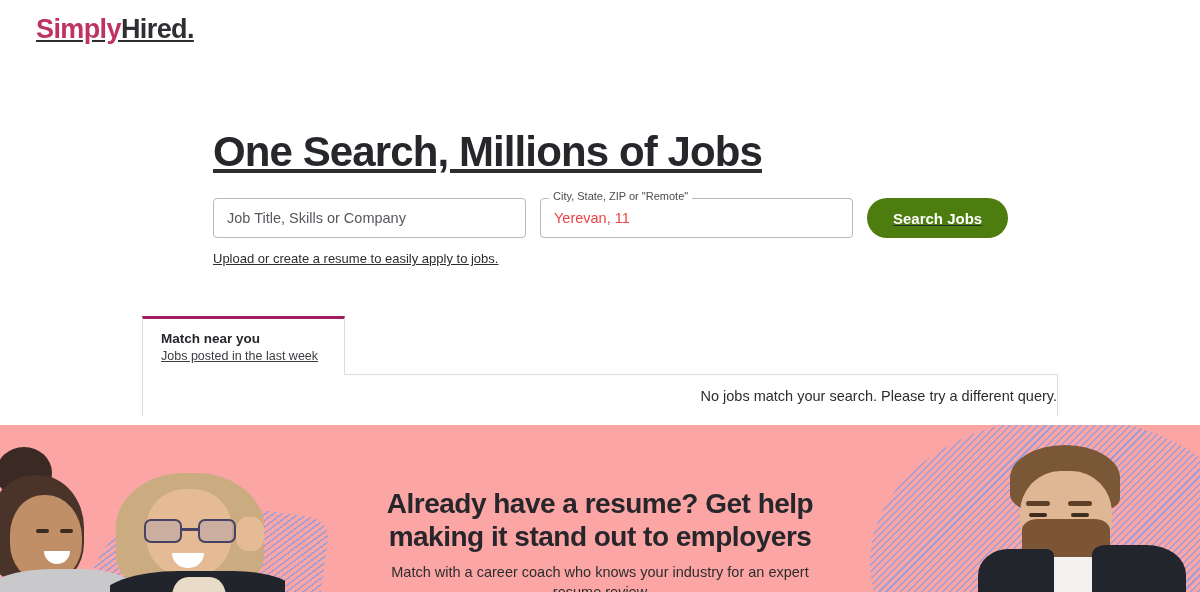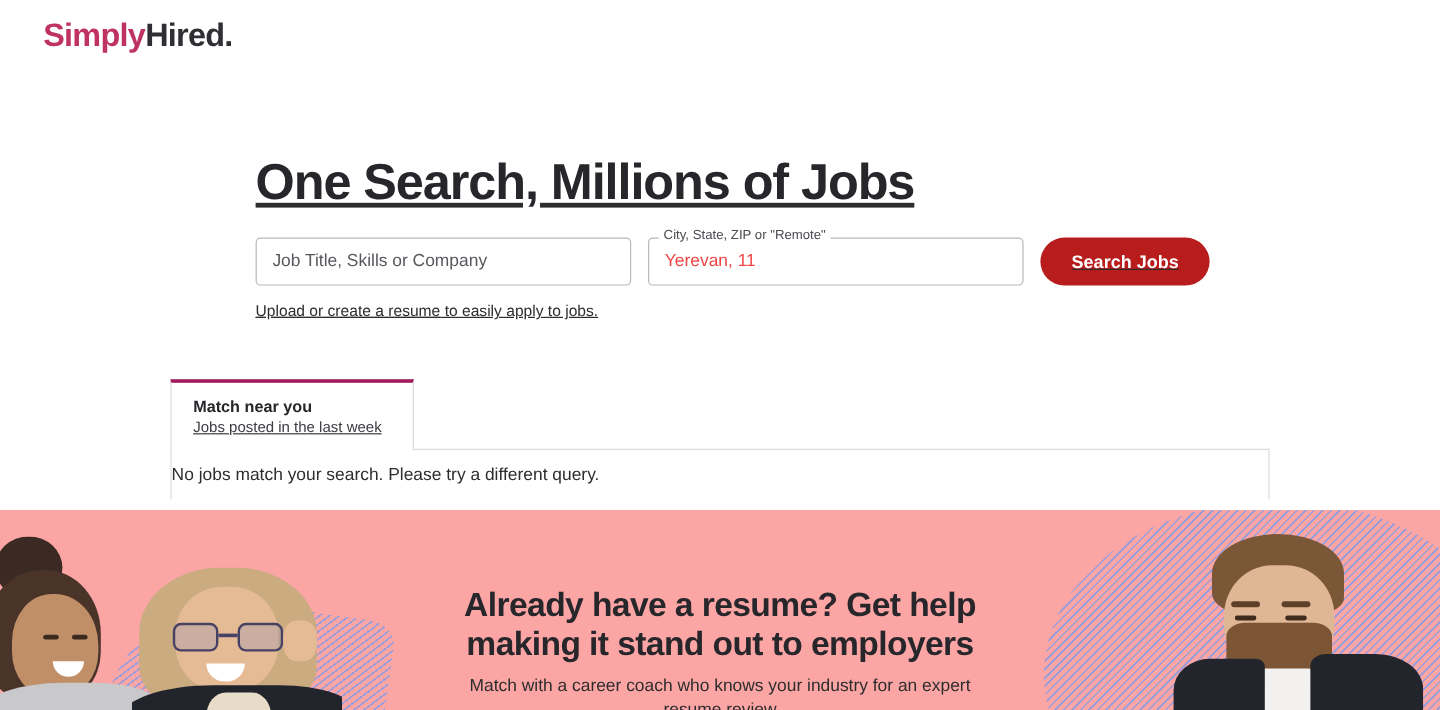--- a/index.html
+++ b/index.html
@@ -13,20 +13,21 @@
     color: #2d2d2d;
   }
 
   
   .header {
     height: 58px;
     display: flex;
     align-items: center;
     padding: 0 28px 0 36px;
     background: #ffffff;
+    text-decoration: underline;
   }
   .logo {
     font-size: 27px;
     font-weight: bold;
     letter-spacing: -0.6px;
     white-space: nowrap;
     cursor: pointer;
   }
   .logo .part-a { color: #bf3362; }
   .logo .part-b { color: #2e2e33; }
@@ -118,21 +119,21 @@
     color: #4a4a50;
     line-height: 1;
     white-space: nowrap;
   }
 
   .search-btn {
     height: 40px;
     padding: 0 26px;
     border: none;
     border-radius: 22px;
-    background: #b91c1c;
+    background: #4d7c0f;
     color: #ffffff;
     font-size: 15px;
     font-weight: bold;
     font-family: "Liberation Sans", sans-serif;
     cursor: pointer;
     white-space: nowrap;
   }
 
   .resume-line {
     margin-top: 13px;
@@ -178,21 +179,21 @@
   }
 
   .results-panel {
     width: 916px;
     border-top: 1px solid #dcdce0;
     border-left: 1px solid #dcdce0;
     border-right: 1px solid #dcdce0;
     height: 42px;
     display: flex;
     align-items: center;
-    justify-content: flex-start;
+    justify-content: flex-end;
     margin-top: -1px;
     position: relative;
     z-index: 1;
   }
   .results-empty {
     font-size: 14.5px;
     color: #2d2d2d;
   }
 
   

